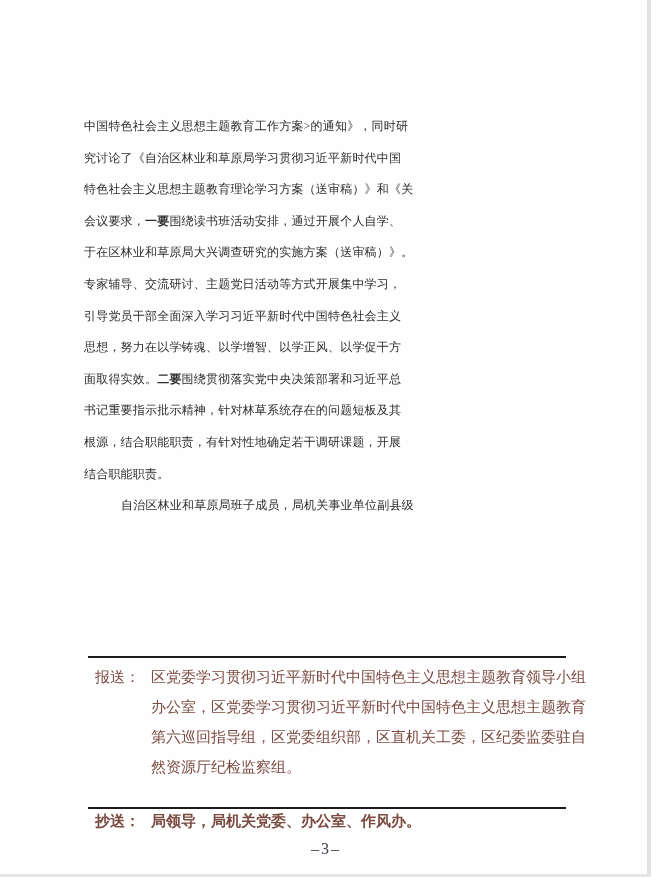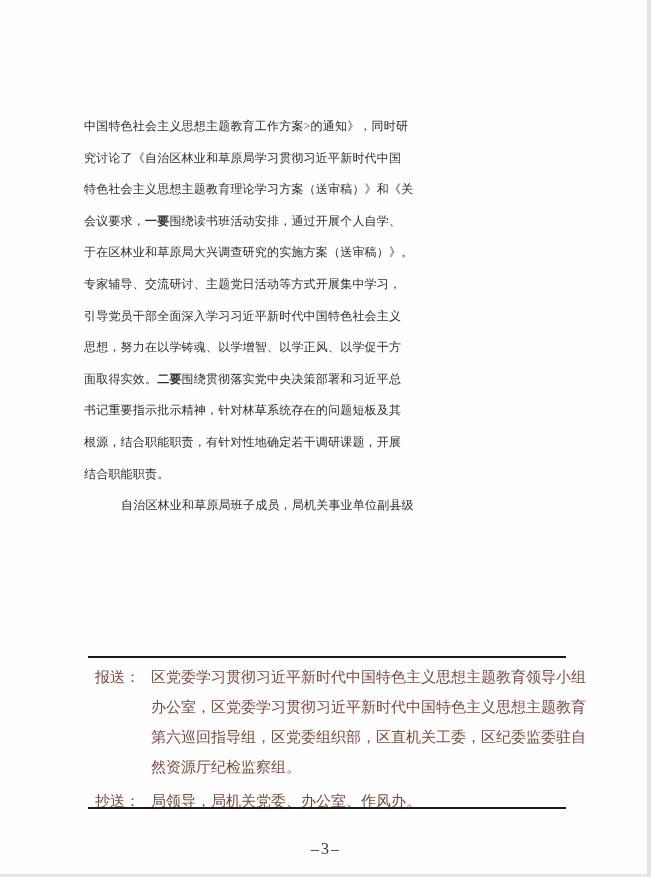--- a/index.html
+++ b/index.html
@@ -58,21 +58,21 @@
   .footer-row {
     position: absolute;
     left: 88px;
     width: 478px;
     display: flex;
     align-items: flex-start;
     color: #7a4a40;
     font-size: 15px;
   }
   .baosong-row { top: 662px; line-height: 30px; }
-  .chaosong-row { top: 788px; line-height: 26px; }
+  .chaosong-row { top: 808px; line-height: 26px; font-weight: bold; }
   .footer-label {
     flex: 0 0 48px;
     margin-left: 7px;
     margin-right: 8px;
     white-space: nowrap;
   }
   .footer-content { flex: 1; }
   .footer-content div { white-space: nowrap; }
 
   

